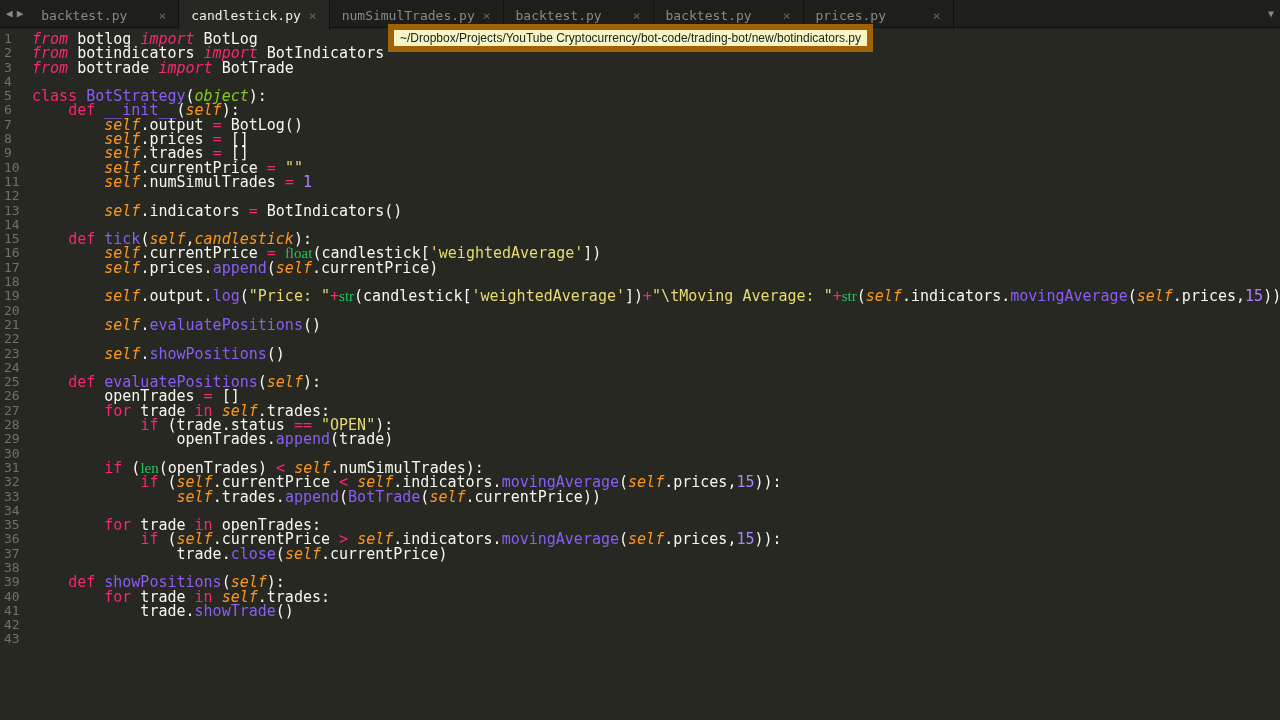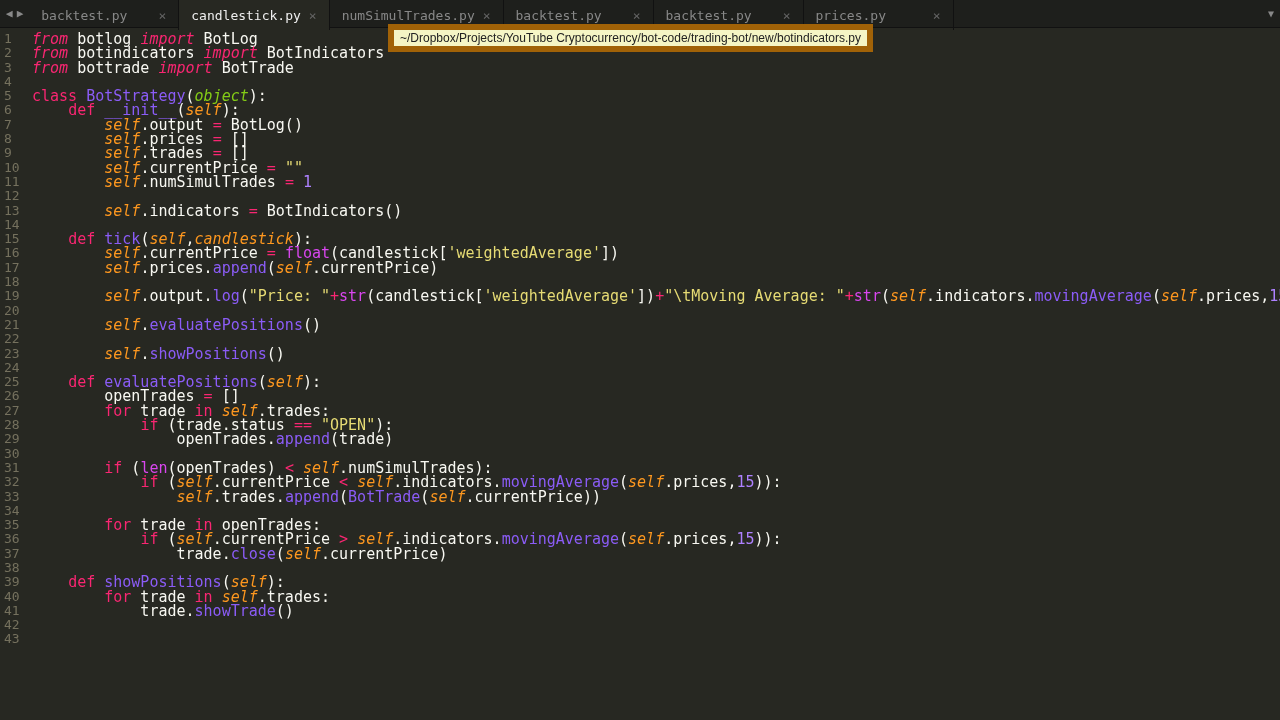--- a/index.html
+++ b/index.html
@@ -110,21 +110,21 @@
   }
   .kw { color: #f92672; font-style: italic; }
   .kw2 { color: #f92672; text-align: right; }
   .cls { color: #84cc16; font-style: italic; }
   .fn { color: #8b5cf6; }
   .param { color: #fd971f; font-style: italic; }
   .self { color: #fd971f; font-style: italic; }
   .str { color: #e6db74; }
   .num { color: #ae81ff; }
   .op { color: #f92672; }
-  .builtin { color: #d946ef; }
+  .builtin { color: #22c55e; font-family: Liberation Serif, serif; }
   .ident { color: #f8f8f2; }
 </style>
 </head>
 <body>
 
 <div class="tab-bar">
   <div class="nav-arrows">
     <span>◀</span>
     <span>▶</span>
   </div>

